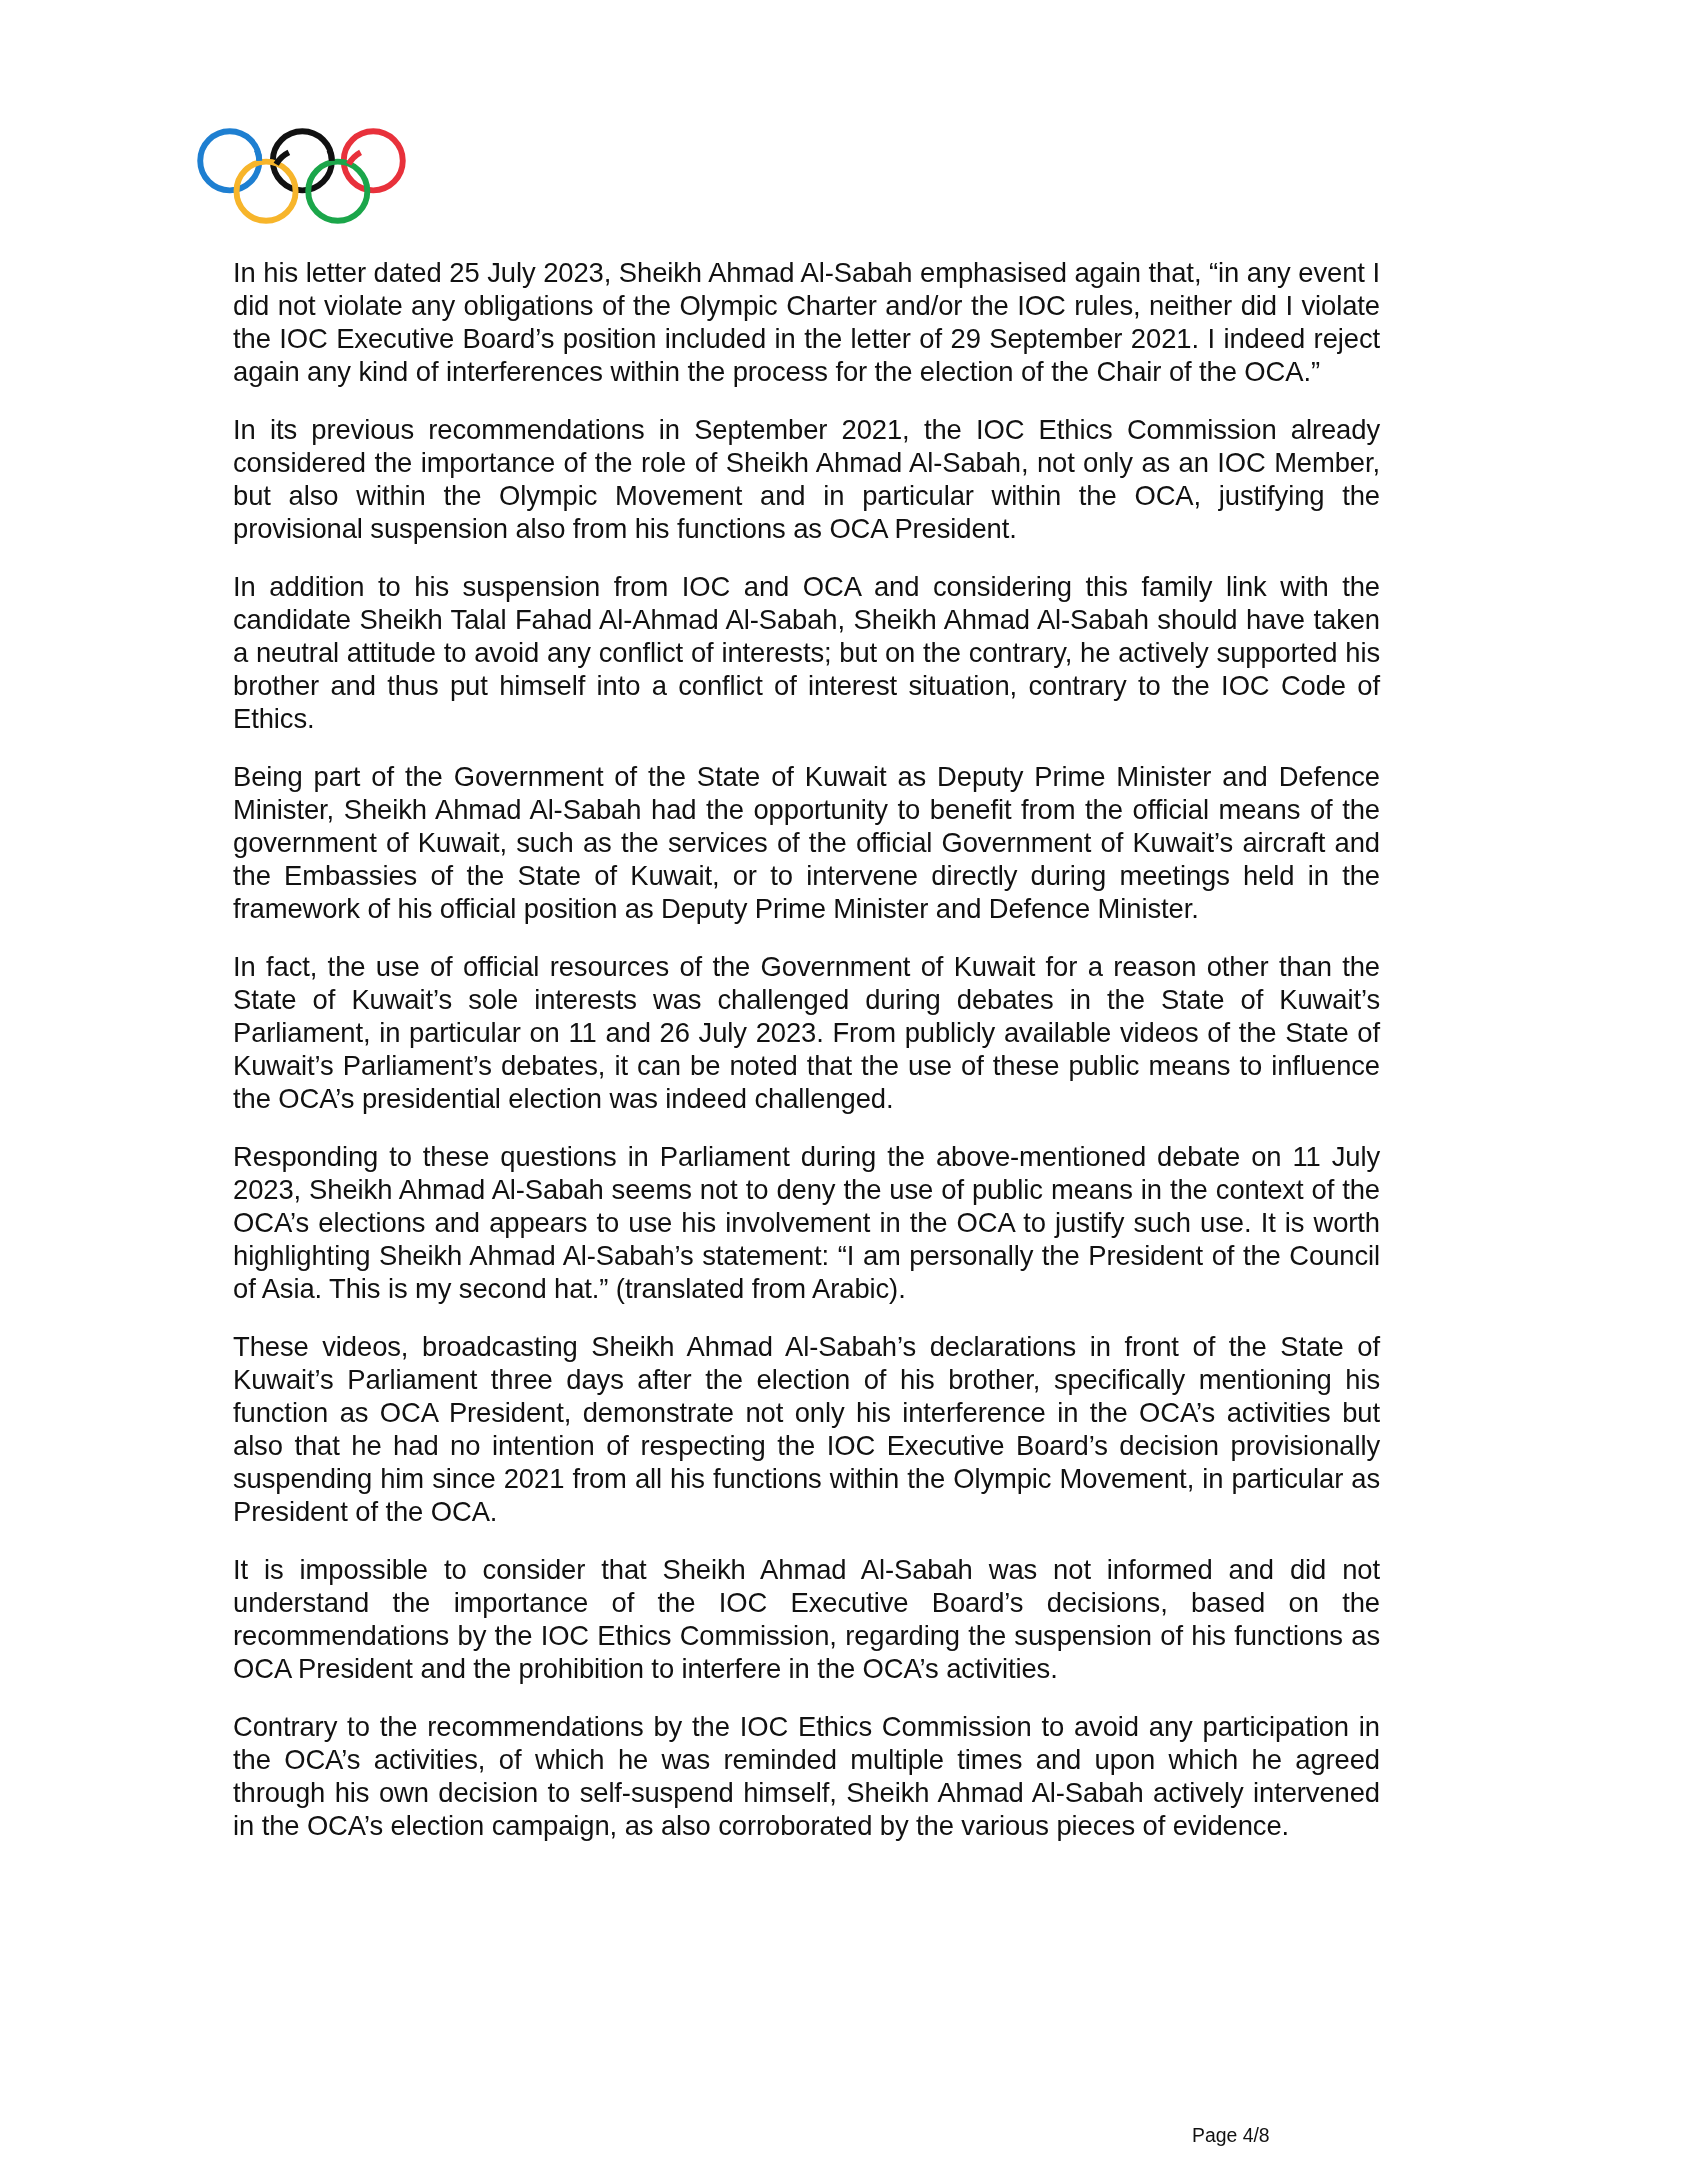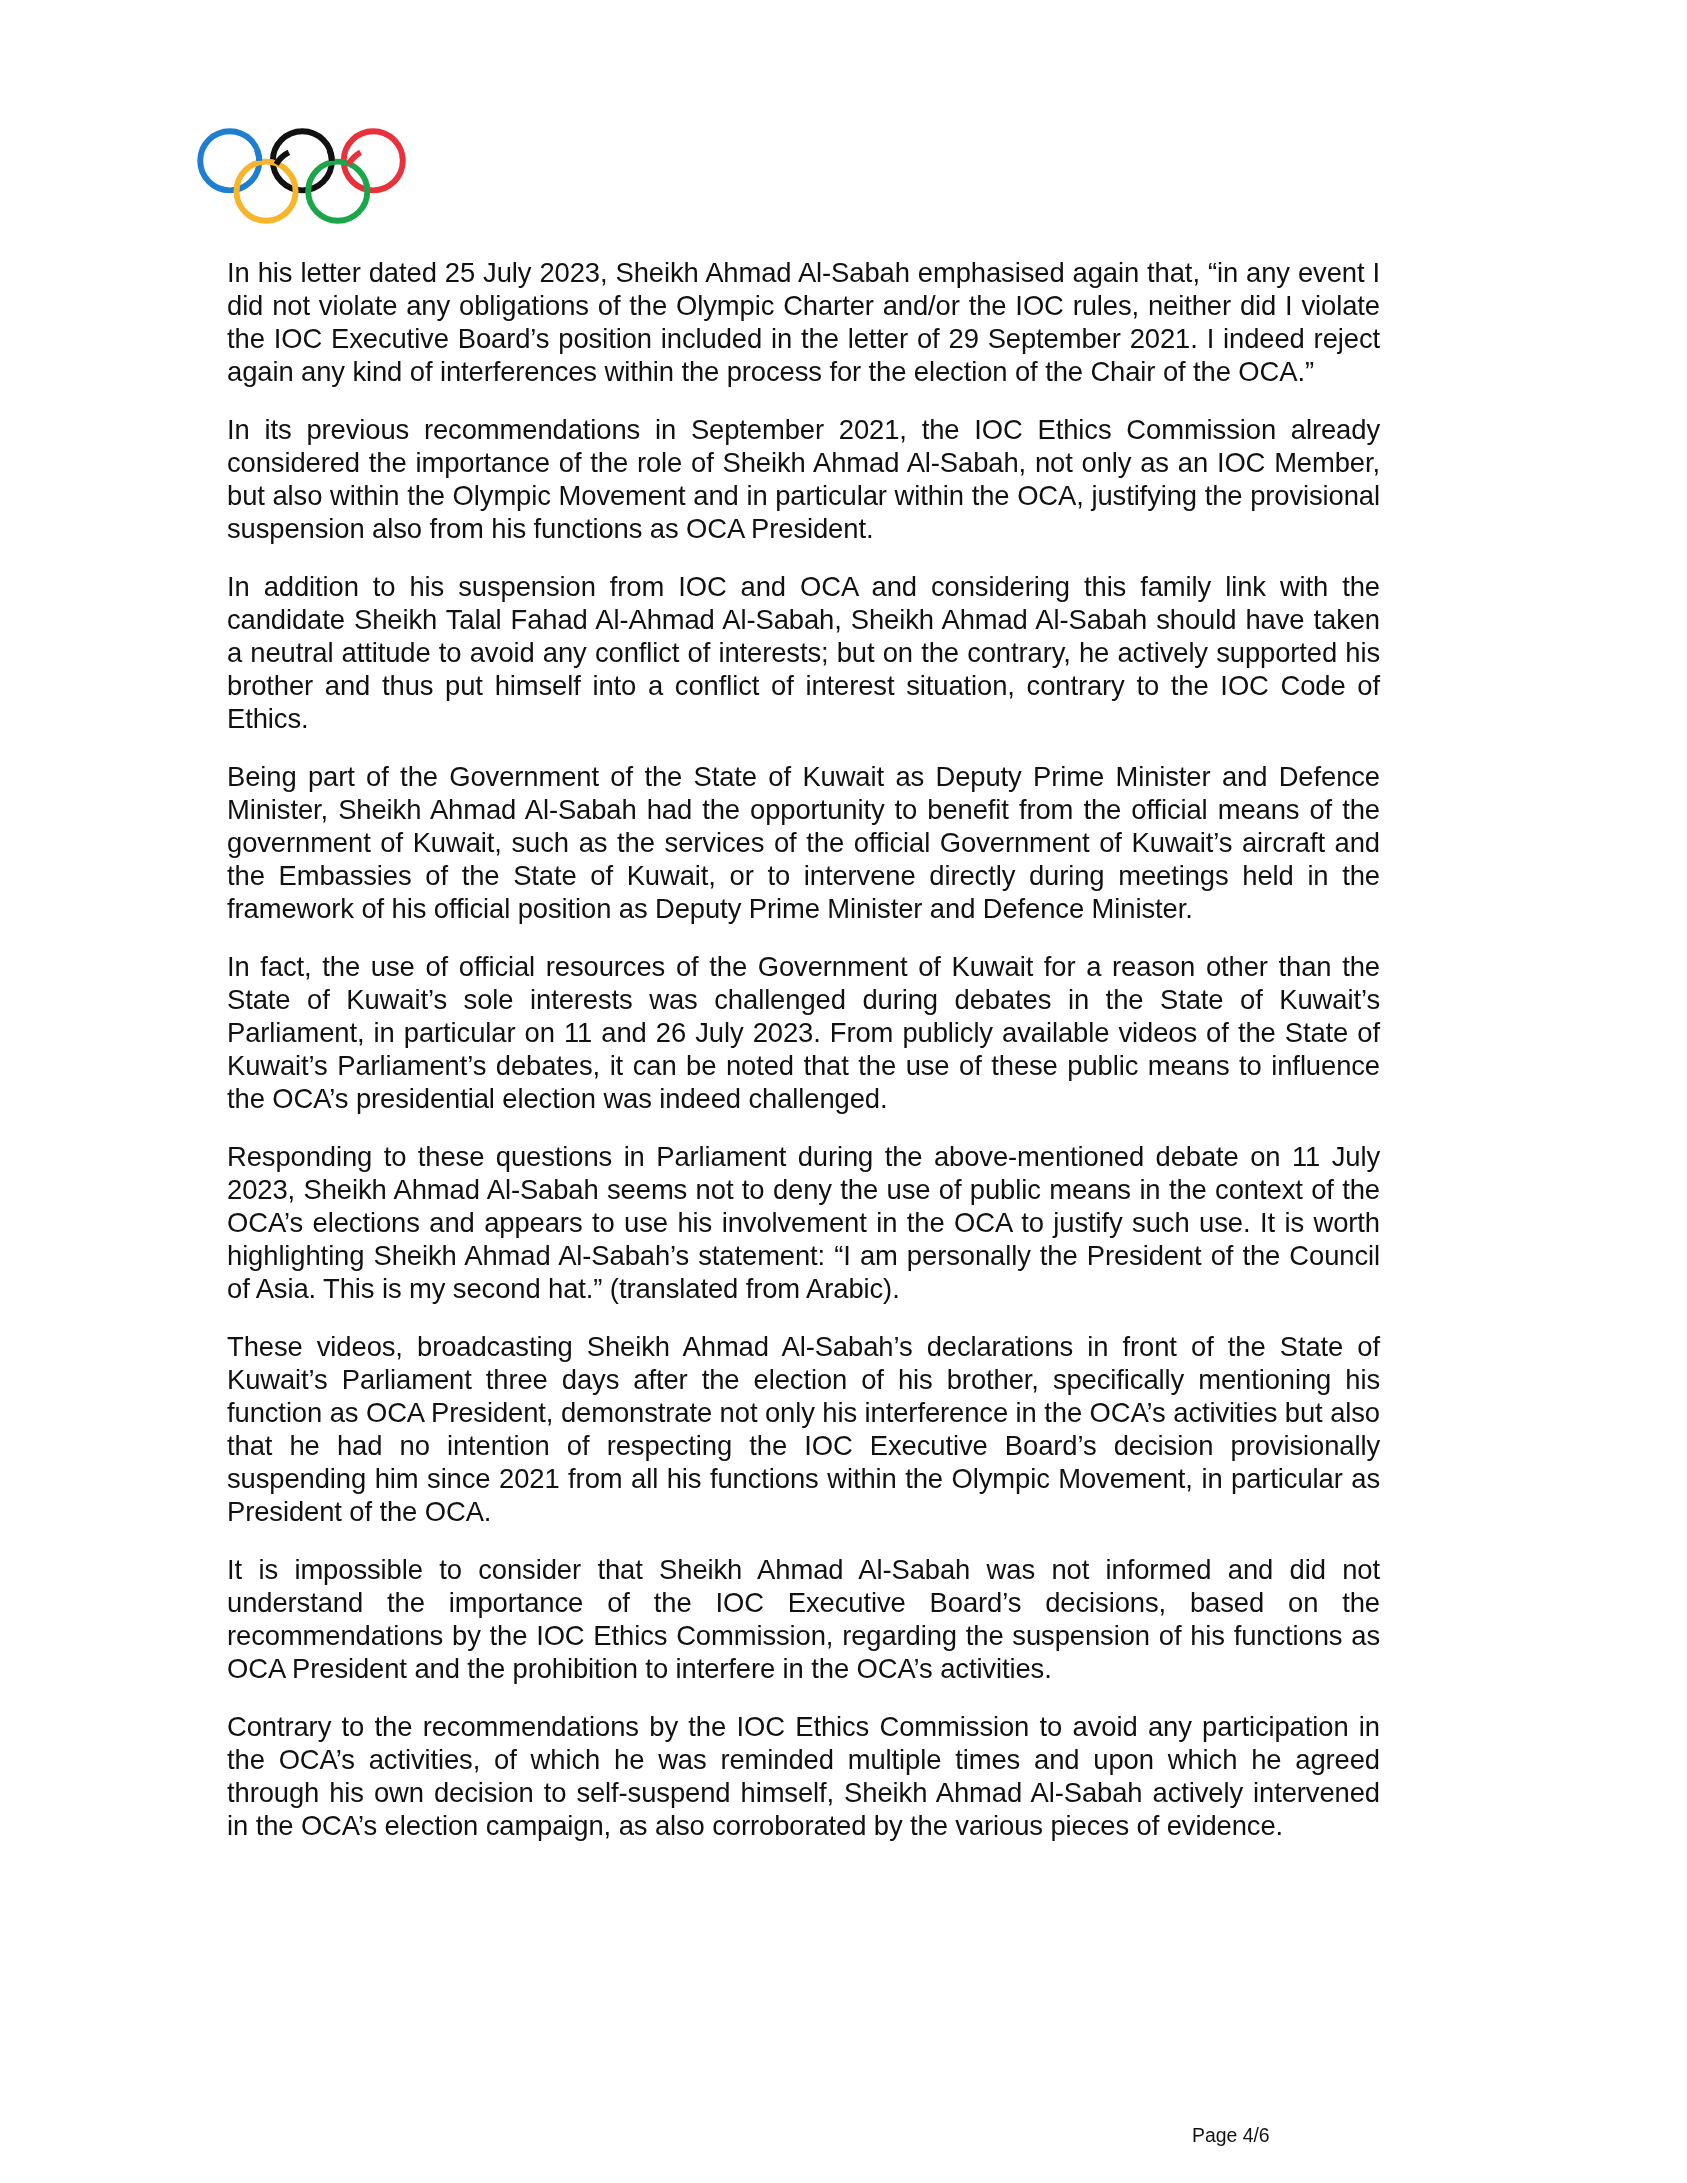--- a/index.html
+++ b/index.html
@@ -26,21 +26,21 @@
     position: absolute;
     left: 218px;
     top: 256px;
     width: 1162px;
     font-size: 27.4px;
     line-height: 33px;
     text-align: justify;
     letter-spacing: -0.1px;
   }
   .content p {
-    margin: 0 0 25px 9px;
+    margin: 0 0 25px 15px;
   }
   .content .heading {
     text-decoration: underline;
     text-underline-offset: 3.4px;
     text-decoration-thickness: 1.7px;
   }
   .page-number {
     position: absolute;
     left: 1192px;
     top: 2124px;
@@ -73,14 +73,14 @@
   <p>In its previous recommendations in September 2021, the IOC Ethics Commission already considered the importance of the role of Sheikh Ahmad Al-Sabah, not only as an IOC Member, but also within the Olympic Movement and in particular within the OCA, justifying the provisional suspension also from his functions as OCA President.</p>
   <p>In addition to his suspension from IOC and OCA and considering this family link with the candidate Sheikh Talal Fahad Al-Ahmad Al-Sabah, Sheikh Ahmad Al-Sabah should have taken a neutral attitude to avoid any conflict of interests; but on the contrary, he actively supported his brother and thus put himself into a conflict of interest situation, contrary to the IOC Code of Ethics.</p>
   <p>Being part of the Government of the State of Kuwait as Deputy Prime Minister and Defence Minister, Sheikh Ahmad Al-Sabah had the opportunity to benefit from the official means of the government of Kuwait, such as the services of the official Government of Kuwait’s aircraft and the Embassies of the State of Kuwait, or to intervene directly during meetings held in the framework of his official position as Deputy Prime Minister and Defence Minister.</p>
   <p>In fact, the use of official resources of the Government of Kuwait for a reason other than the State of Kuwait’s sole interests was challenged during debates in the State of Kuwait’s Parliament, in particular on 11 and 26 July 2023. From publicly available videos of the State of Kuwait’s Parliament’s debates, it can be noted that the use of these public means to influence the OCA’s presidential election was indeed challenged.</p>
   <p>Responding to these questions in Parliament during the above-mentioned debate on 11 July 2023, Sheikh Ahmad Al-Sabah seems not to deny the use of public means in the context of the OCA’s elections and appears to use his involvement in the OCA to justify such use. It is worth highlighting Sheikh Ahmad Al-Sabah’s statement: “I am personally the President of the Council of Asia. This is my second hat.” (translated from Arabic).</p>
   <p>These videos, broadcasting Sheikh Ahmad Al-Sabah’s declarations in front of the State of Kuwait’s Parliament three days after the election of his brother, specifically mentioning his function as OCA President, demonstrate not only his interference in the OCA’s activities but also that he had no intention of respecting the IOC Executive Board’s decision provisionally suspending him since 2021 from all his functions within the Olympic Movement, in particular as President of the OCA.</p>
   <p>It is impossible to consider that Sheikh Ahmad Al-Sabah was not informed and did not understand the importance of the IOC Executive Board’s decisions, based on the recommendations by the IOC Ethics Commission, regarding the suspension of his functions as OCA President and the prohibition to interfere in the OCA’s activities.</p>
   <p>Contrary to the recommendations by the IOC Ethics Commission to avoid any participation in the OCA’s activities, of which he was reminded multiple times and upon which he agreed through his own decision to self-suspend himself, Sheikh Ahmad Al-Sabah actively intervened in the OCA’s election campaign, as also corroborated by the various pieces of evidence.</p>
 </div>
 
-<div class="page-number">Page 4/6</div>
+<div class="page-number">Page 4/8</div>
 
 
 </body></html>

